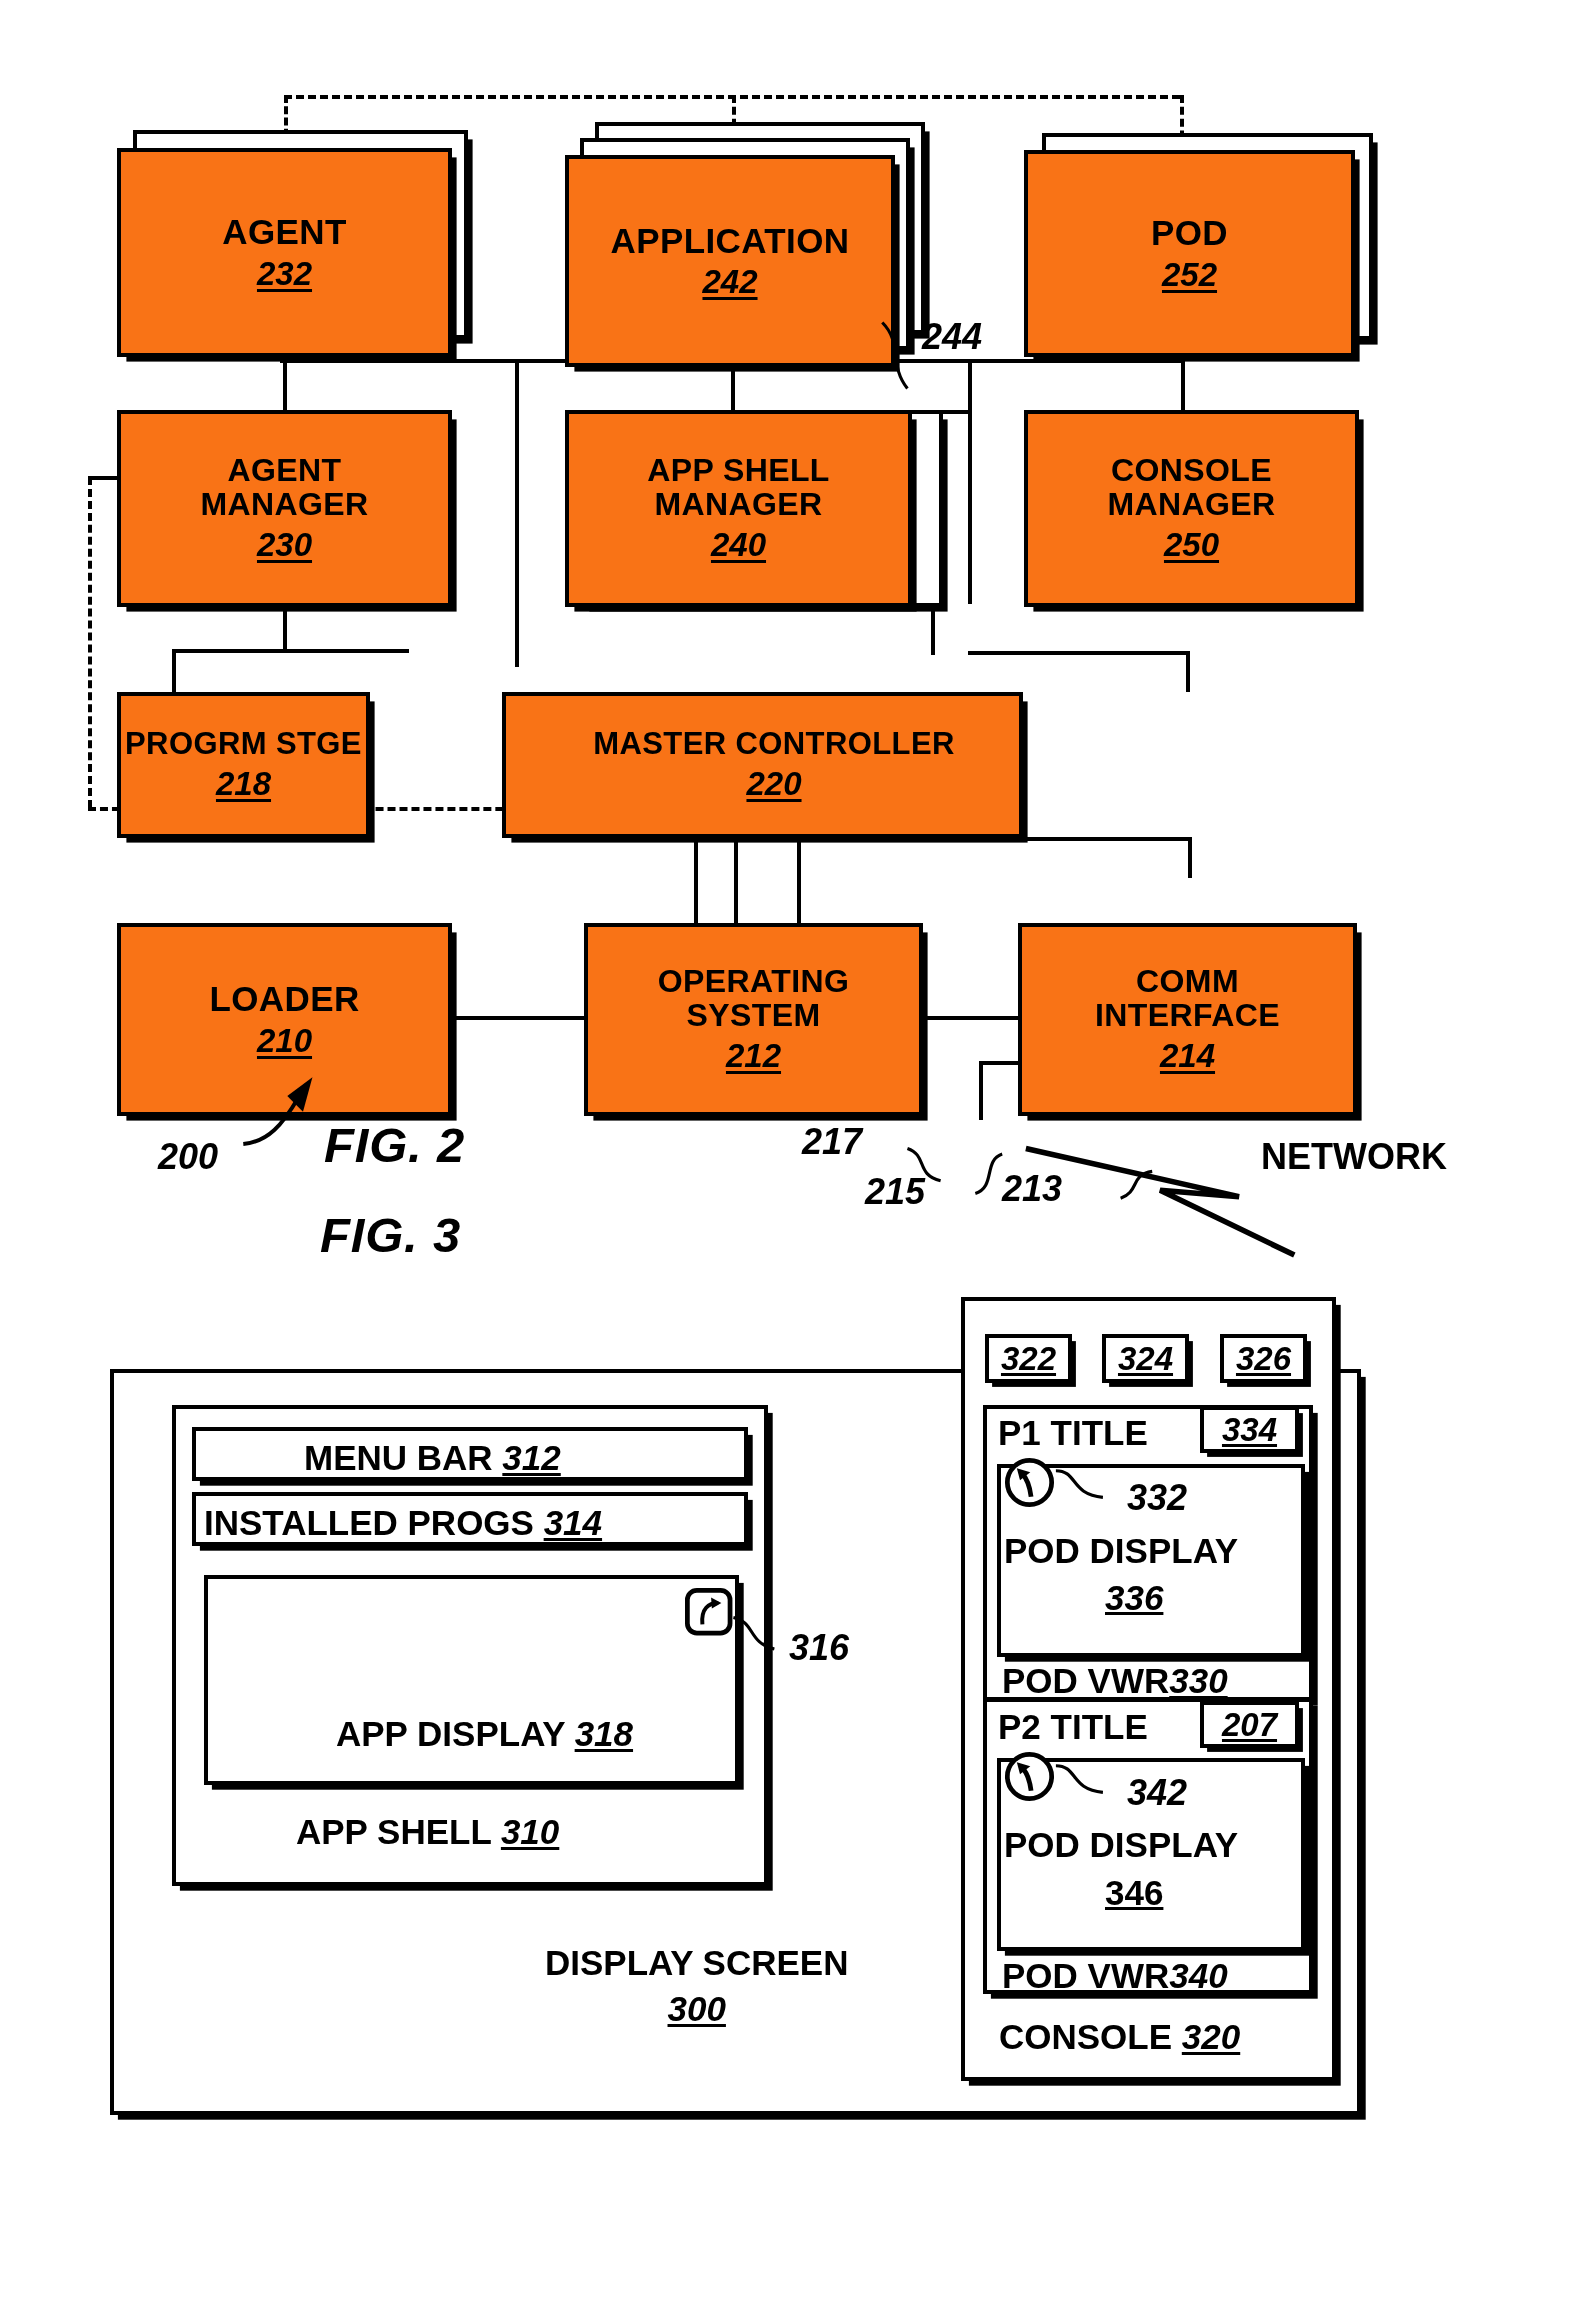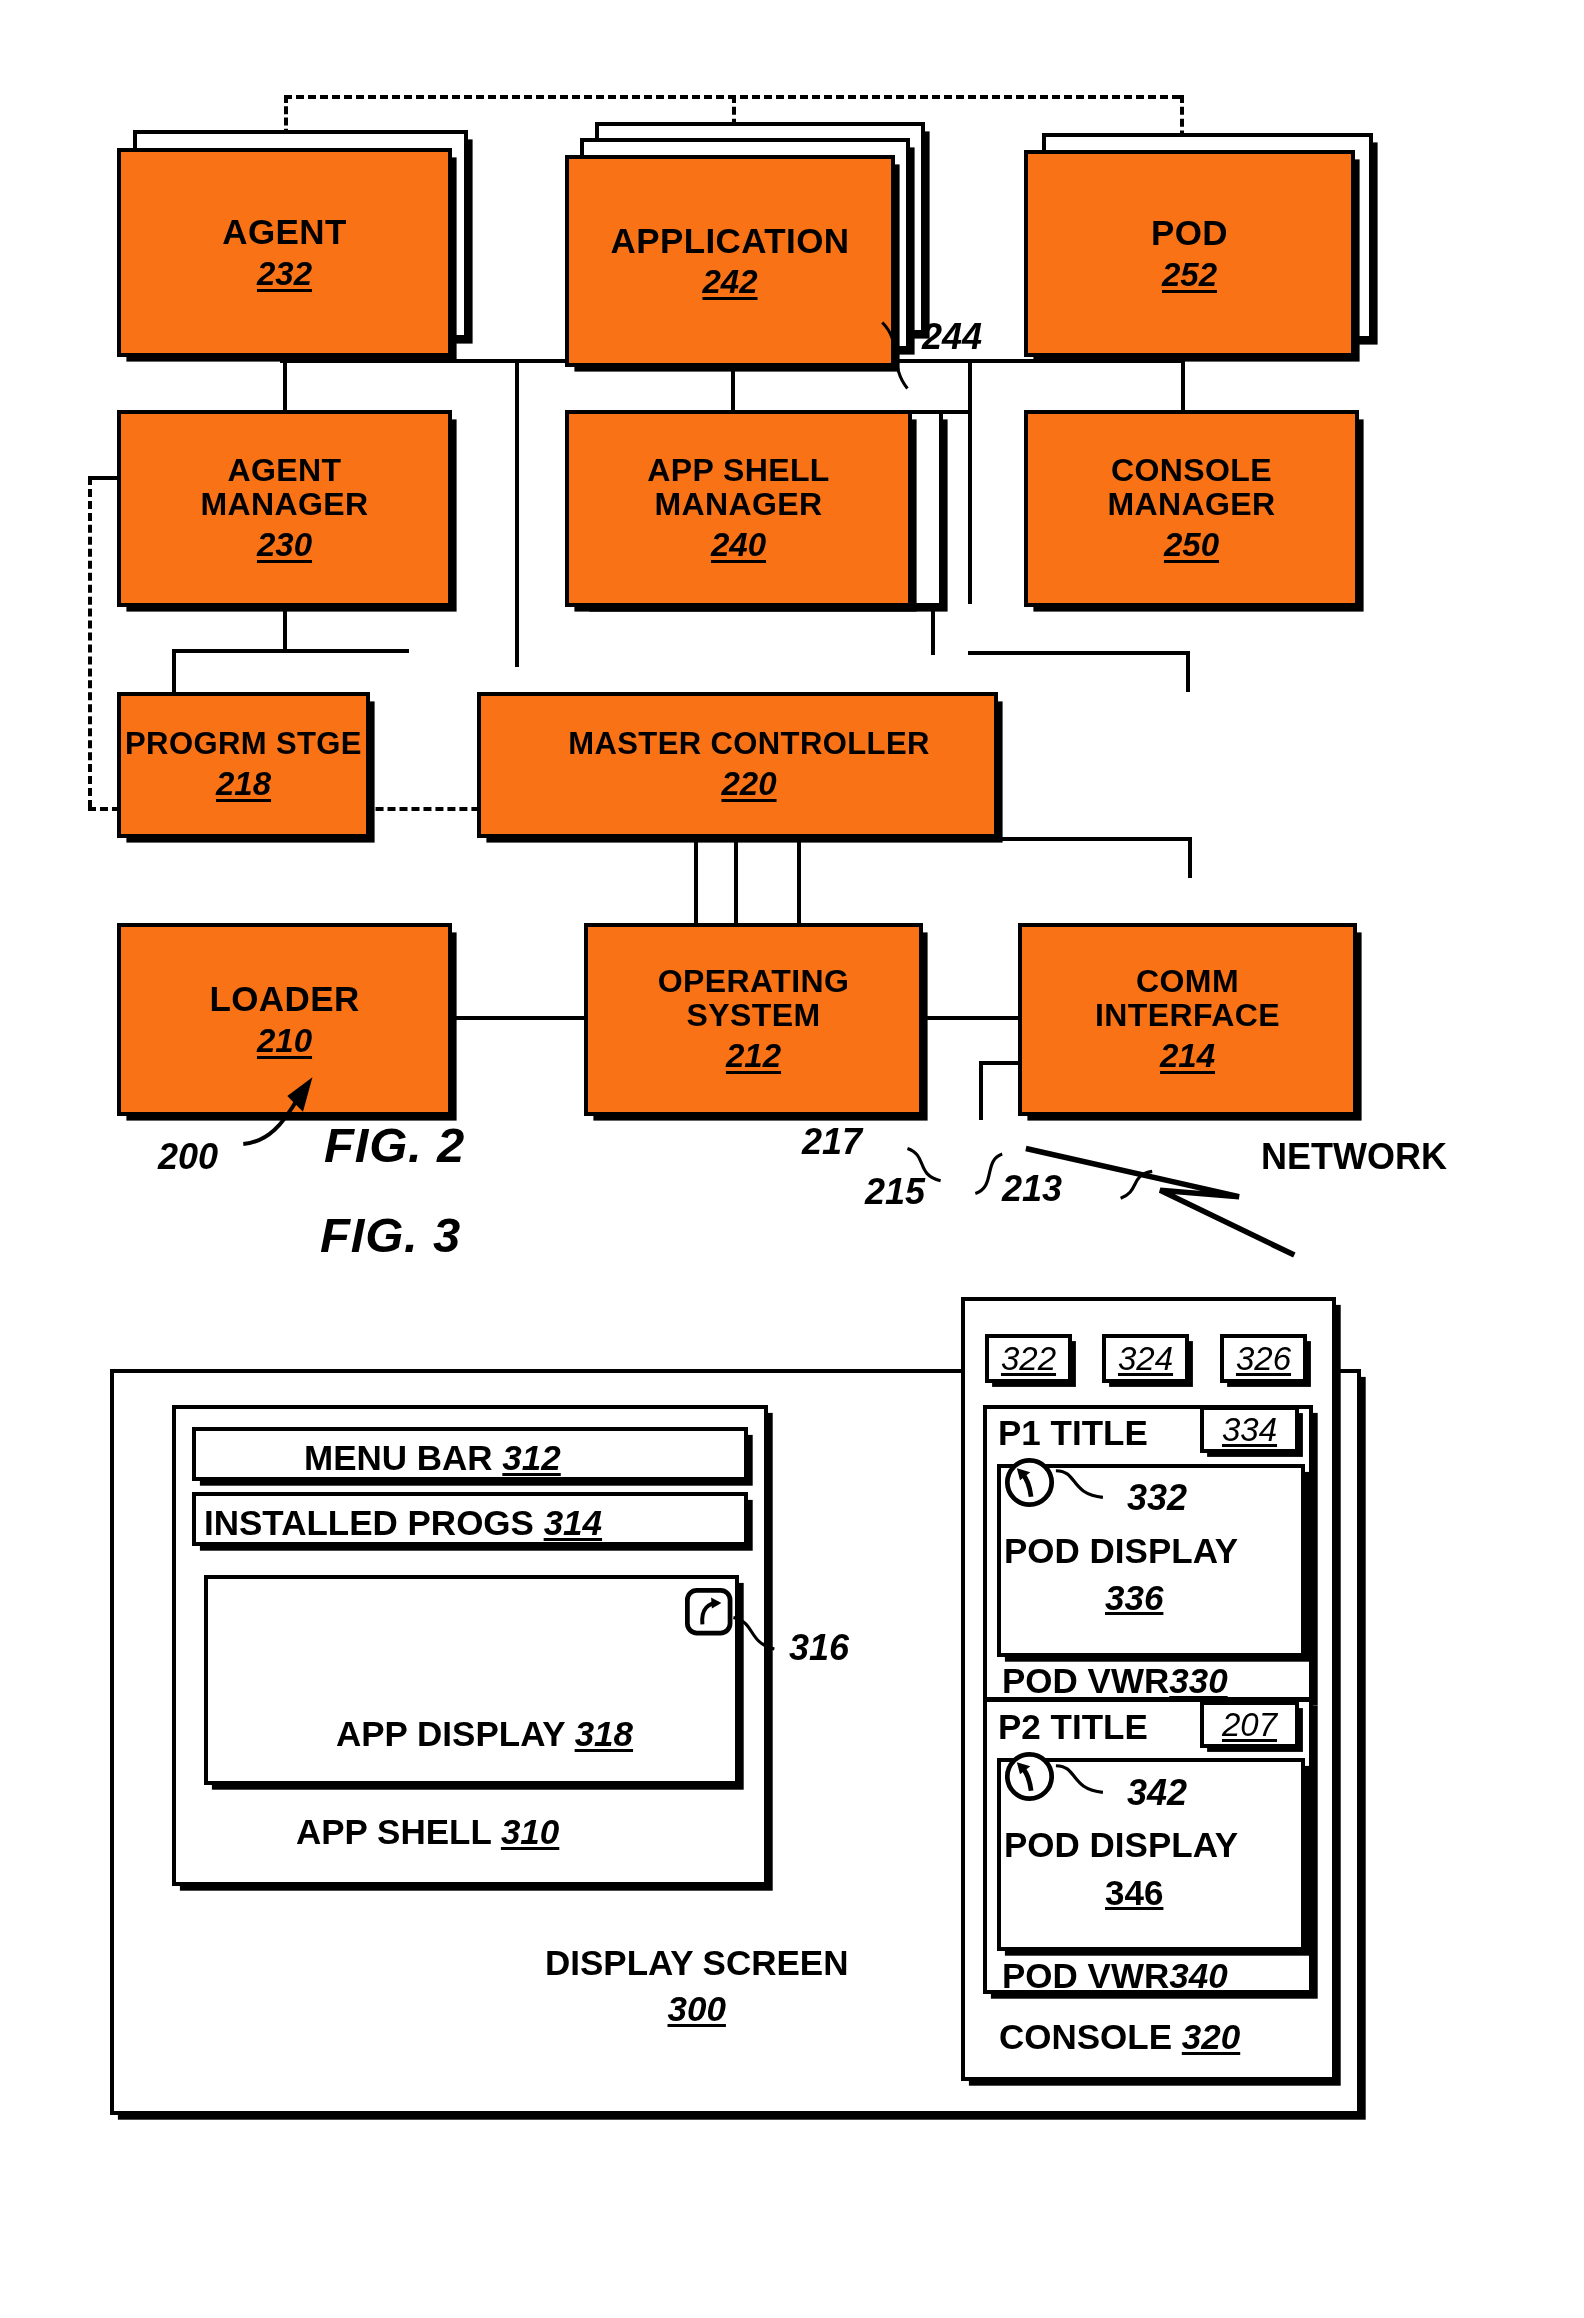--- a/index.html
+++ b/index.html
@@ -133,21 +133,21 @@
   .cell {
     position: absolute;
     border: 4px solid #000;
     background: #fff;
     box-sizing: border-box;
     display: flex;
     align-items: center;
     justify-content: center;
     font-size: 33px;
     font-style: italic;
-    font-weight: normal;
+    font-weight: bold;
     box-shadow: 5.5px 5.5px 0 -1.6px #000;
     z-index: 6;
   }
   .cell span {
     text-decoration: underline;
     text-underline-offset: 3.2px;
   }
   .cursor-circle, .cursor-round {
     position: absolute;
     z-index: 7;
@@ -234,21 +234,21 @@
 
   <div class="ln lnv" style="left:931px; top:608px; height:47px;"></div>
   <div class="ln lnh" style="left:968px; top:651px; width:221px;"></div>
   <div class="ln lnv" style="left:1186px; top:651px; height:41px;"></div>
 
   <div class="box" style="left:117px; top:692px; width:253px; height:146px;">
     <div class="ttl xs">PROGRM STGE</div>
     <div class="num">218</div>
   </div>
 
-  <div class="box" style="left:477px; top:692px; width:521px; height:146px;padding-left:23px;">
+  <div class="box" style="left:502px; top:692px; width:521px; height:146px;padding-left:23px;">
     <div class="ttl xs">MASTER CONTROLLER</div>
     <div class="num">220</div>
   </div>
 
 
   <div class="ln lnv" style="left:734px; top:837px; height:87px;"></div>
   <div class="ln lnv" style="left:1188px; top:837px; height:41px;"></div>
   <div class="ln lnh" style="left:797px; top:837px; width:395px;"></div>
   <div class="ln lnv" style="left:797px; top:837px; height:87px;"></div>
   <div class="ln lnv" style="left:694px; top:807px; height:117px;"></div>

